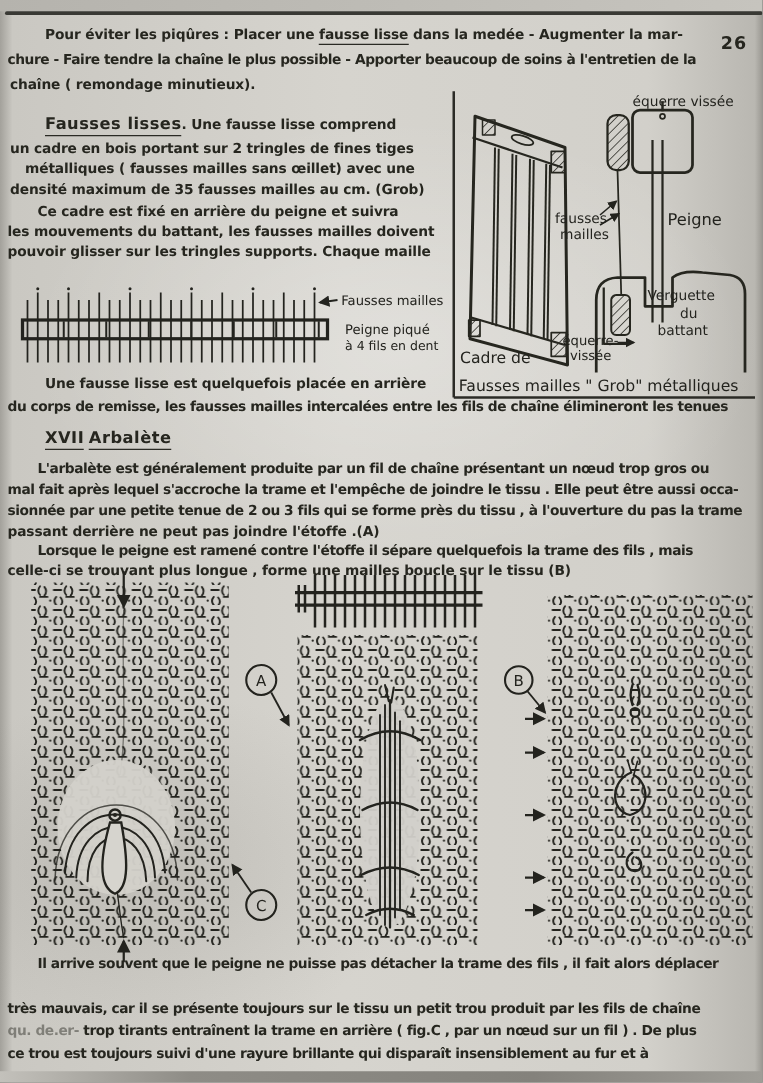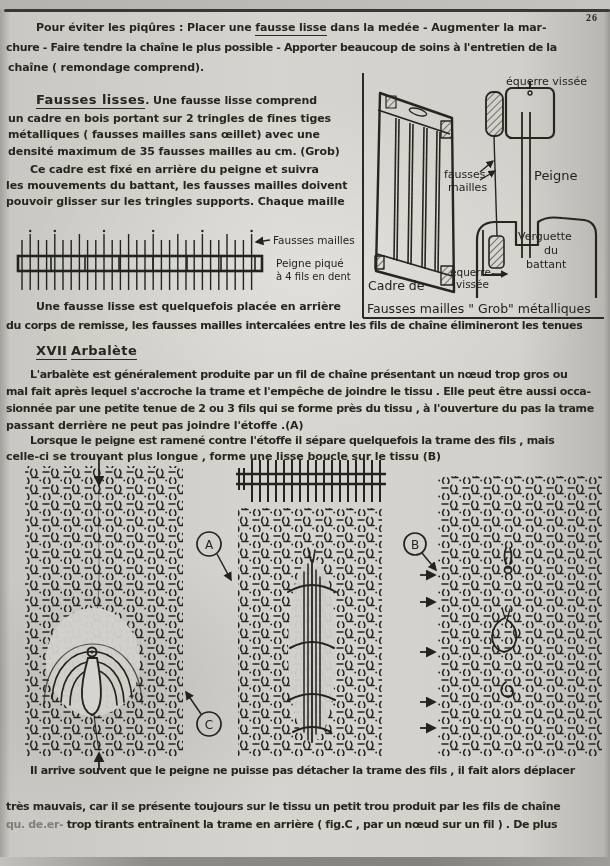--- a/index.html
+++ b/index.html
@@ -14,40 +14,40 @@
       #d0cec8;
   }
   .top-strip{position:absolute;left:0;top:0;width:610px;height:9px;background:linear-gradient(to right,#b5b3ad,#c6c4be);}
   .top-rule{position:absolute;left:4px;top:9px;width:606px;height:3px;background:#393934;border-radius:2px;}
   .bottom-edge{position:absolute;left:0;bottom:0;width:610px;height:9px;
     background:linear-gradient(to right,#c3c1bb,#8e8c86 25%,#84827c 70%,#9f9d97);}
   .t{position:absolute;font-size:11px;line-height:14px;white-space:nowrap;letter-spacing:-0.1px;font-weight:bold;}
   .t-wide{letter-spacing:-0.35px;}
   .u{border-bottom:1.6px solid #2a2a24;padding-bottom:1px;}
   .h1{font-size:13px;letter-spacing:.4px;border-bottom:1.7px solid #2a2a24;padding-bottom:1px;}
-  .pagenum{position:absolute;top:12px;right:12px;font-size:10px;font-weight:bold;letter-spacing:1px;font-family:Liberation Serif, serif;}
+  .pagenum{position:absolute;top:27px;right:12px;font-size:14px;font-weight:bold;letter-spacing:1px;}
   svg{position:absolute;}
   svg text{font-family:"DejaVu Sans","Liberation Sans",sans-serif;fill:#23231e;}
 </style>
 </head>
 <body>
 
 <div class="page">
   <div class="top-strip"></div>
   <div class="top-rule"></div>
   <div class="bottom-edge"></div>
   <div class="pagenum">26</div>
 
   <div class="t" style="left:36px;top:21px"><span>Pour éviter les piqûres : Placer une </span><span class="u">fausse lisse</span><span> dans la medée - Augmenter la mar-</span></div>
   <div class="t t-wide" style="left:6px;top:41px">chure - Faire tendre la chaîne le plus possible - Apporter beaucoup de soins à l'entretien de la</div>
-  <div class="t" style="left:8px;top:61px">chaîne ( remondage comprend).</div>
+  <div class="t" style="left:8px;top:61px">chaîne ( remondage minutieux).</div>
 
   <div class="t" style="left:36px;top:93px"><span class="h1">Fausses lisses</span><span>. Une fausse lisse comprend</span></div>
   <div class="t" style="left:8px;top:112px">un cadre en bois portant sur 2 tringles de fines tiges</div>
-  <div class="t" style="left:8px;top:128px">métalliques ( fausses mailles sans œillet) avec une</div>
+  <div class="t" style="left:20px;top:128px">métalliques ( fausses mailles sans œillet) avec une</div>
   <div class="t" style="left:8px;top:145px">densité maximum de 35 fausses mailles au cm. (Grob)</div>
   <div class="t" style="left:30px;top:163px">Ce cadre est fixé en arrière du peigne et suivra</div>
   <div class="t" style="left:6px;top:179px">les mouvements du battant, les fausses mailles doivent</div>
   <div class="t" style="left:6px;top:195px">pouvoir glisser sur les tringles supports. Chaque maille</div>
 
   <svg style="left:8px;top:228px" width="356" height="72" viewBox="0 0 356 72">
     <defs>
       <marker id="ah2" markerWidth="8" markerHeight="8" refX="5" refY="3" orient="auto">
           <path d="M0,0 L6,3 L0,6 z" fill="#23231e"></path>
         </marker>
@@ -171,21 +171,21 @@
       <text x="11" y="245" font-size="12.5">Fausses mailles " Grob" métalliques</text>
     </g>
   </svg>
 
   <div class="t" style="left:36px;top:344px"><span class="h1">XVII</span>&nbsp;<span class="h1">Arbalète</span></div>
   <div class="t t-wide" style="left:30px;top:368px">L'arbalète est généralement produite par un fil de chaîne présentant un nœud trop gros ou</div>
   <div class="t t-wide" style="left:6px;top:385px">mal fait après lequel s'accroche la trame et l'empêche de joindre le tissu . Elle peut être aussi occa-</div>
   <div class="t t-wide" style="left:6px;top:402px">sionnée par une petite tenue de 2 ou 3 fils qui se forme près du tissu , à l'ouverture du pas la trame</div>
   <div class="t" style="left:6px;top:419px">passant derrière ne peut pas joindre l'étoffe .(A)</div>
   <div class="t t-wide" style="left:30px;top:434px">Lorsque le peigne est ramené contre l'étoffe  il sépare quelquefois la trame des fils , mais</div>
-  <div class="t" style="left:6px;top:450px">celle-ci se trouvant plus longue , forme une lisse boucle sur le tissu (B)</div>
+  <div class="t" style="left:6px;top:450px">celle-ci se trouvant plus longue , forme une mailles boucle sur le tissu (B)</div>
 
   <svg style="left:0;top:452px" width="610" height="318" viewBox="0 0 610 318">
     <defs>
       <pattern id="weave" width="21" height="16" patternUnits="userSpaceOnUse">
         <g stroke="#23231e" stroke-width="1.5" fill="none" stroke-linecap="round">
           <path d="M1,4 h6"></path>
           <path d="M11,1 q-2.8,3.5 0,7"></path>
           <path d="M14.5,1.5 q2.8,3.5 0,7"></path>
           <path d="M11,9.5 h6"></path>
           <path d="M3,9.5 q-2.8,3.3 0,6.6"></path>
@@ -287,13 +287,14 @@
     <g>
       <circle cx="209" cy="272" r="12" stroke="#23231e" stroke-width="1.7" fill="none"></circle>
       <text x="209" y="277" font-size="12" text-anchor="middle">C</text>
       <line x1="201" y1="262" x2="186" y2="240" stroke="#23231e" stroke-width="1.5" marker-end="url(#ah)"></line>
     </g>
   </svg>
 
   <div class="t t-wide" style="left:30px;top:764px">Il arrive souvent que le peigne ne puisse pas détacher la trame des fils , il fait alors déplacer</div>
   <div class="t t-wide" style="left:6px;top:800px">très mauvais, car il se présente toujours sur le tissu un petit trou produit par les fils de chaîne</div>
   <div class="t t-wide" style="left:6px;top:818px"><span style="opacity:.45">qu. de.er-</span><span> trop tirants entraînent la trame en arrière ( fig.C , par un nœud sur un fil ) . De plus</span></div>
+  <div class="t t-wide" style="left:6px;top:836px">ce trou est toujours suivi d'une rayure brillante qui disparaît insensiblement au fur et à</div>
 </div>
 
 </body></html>

